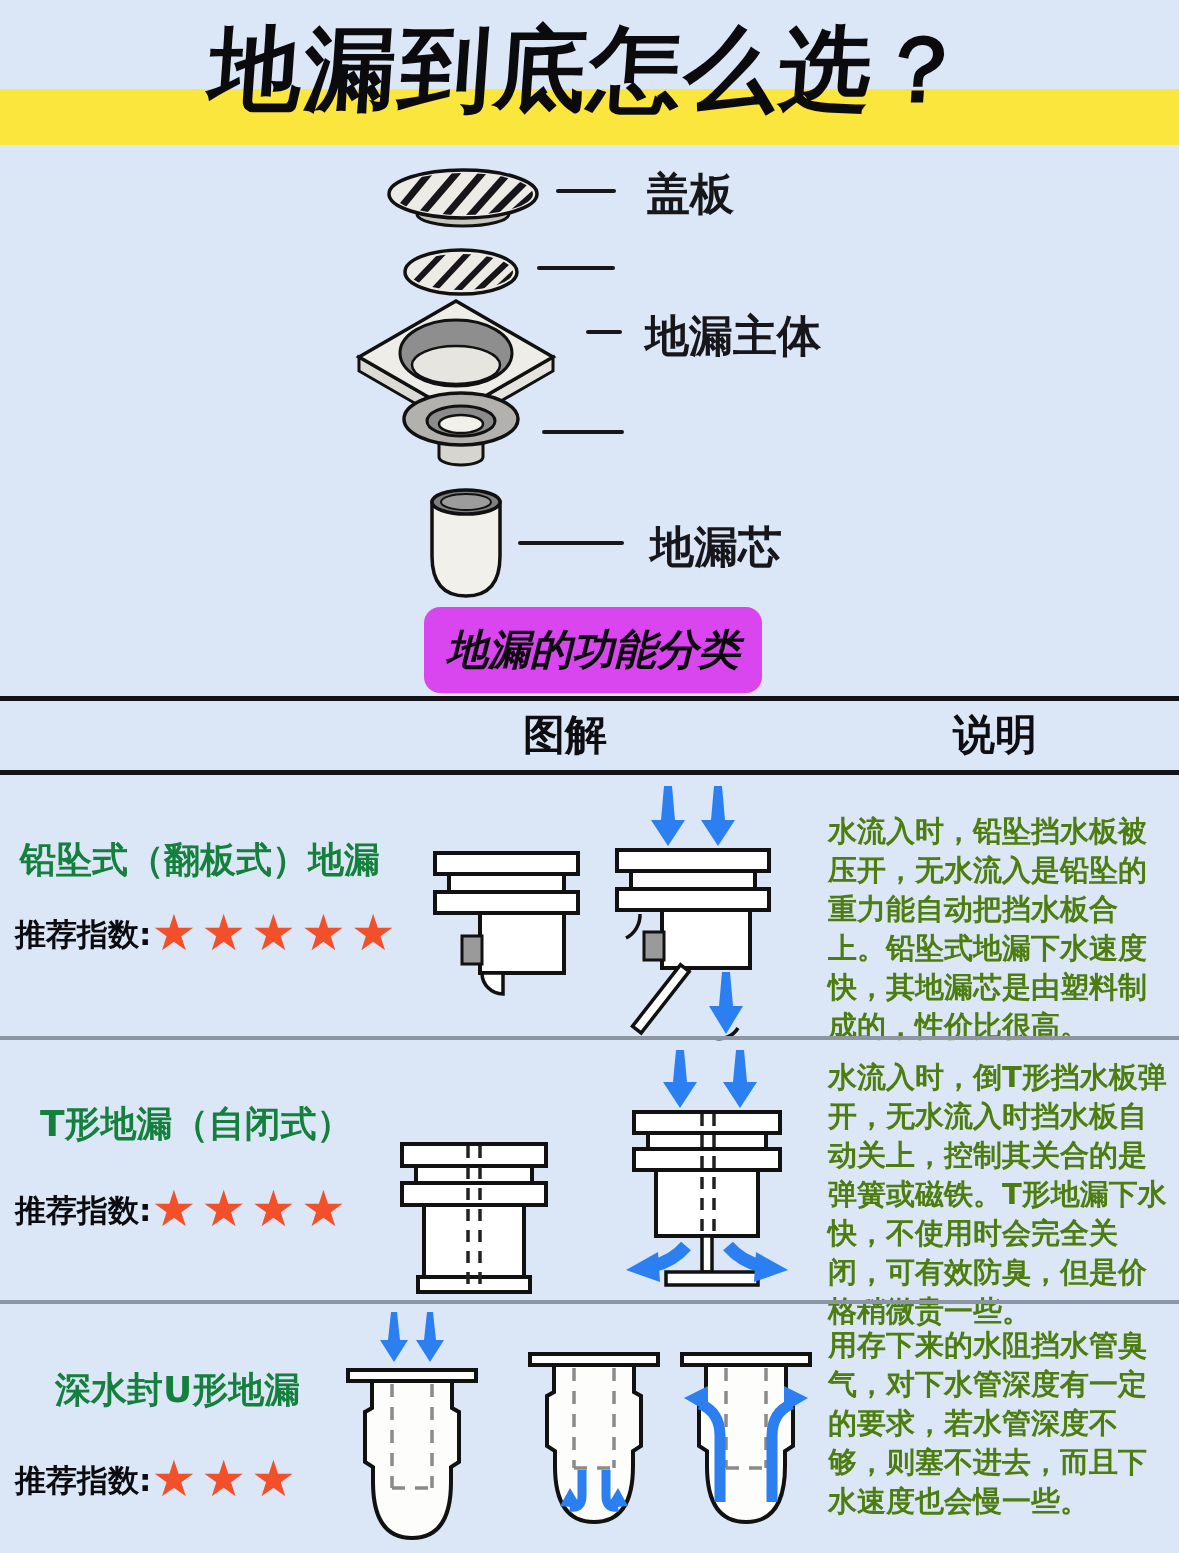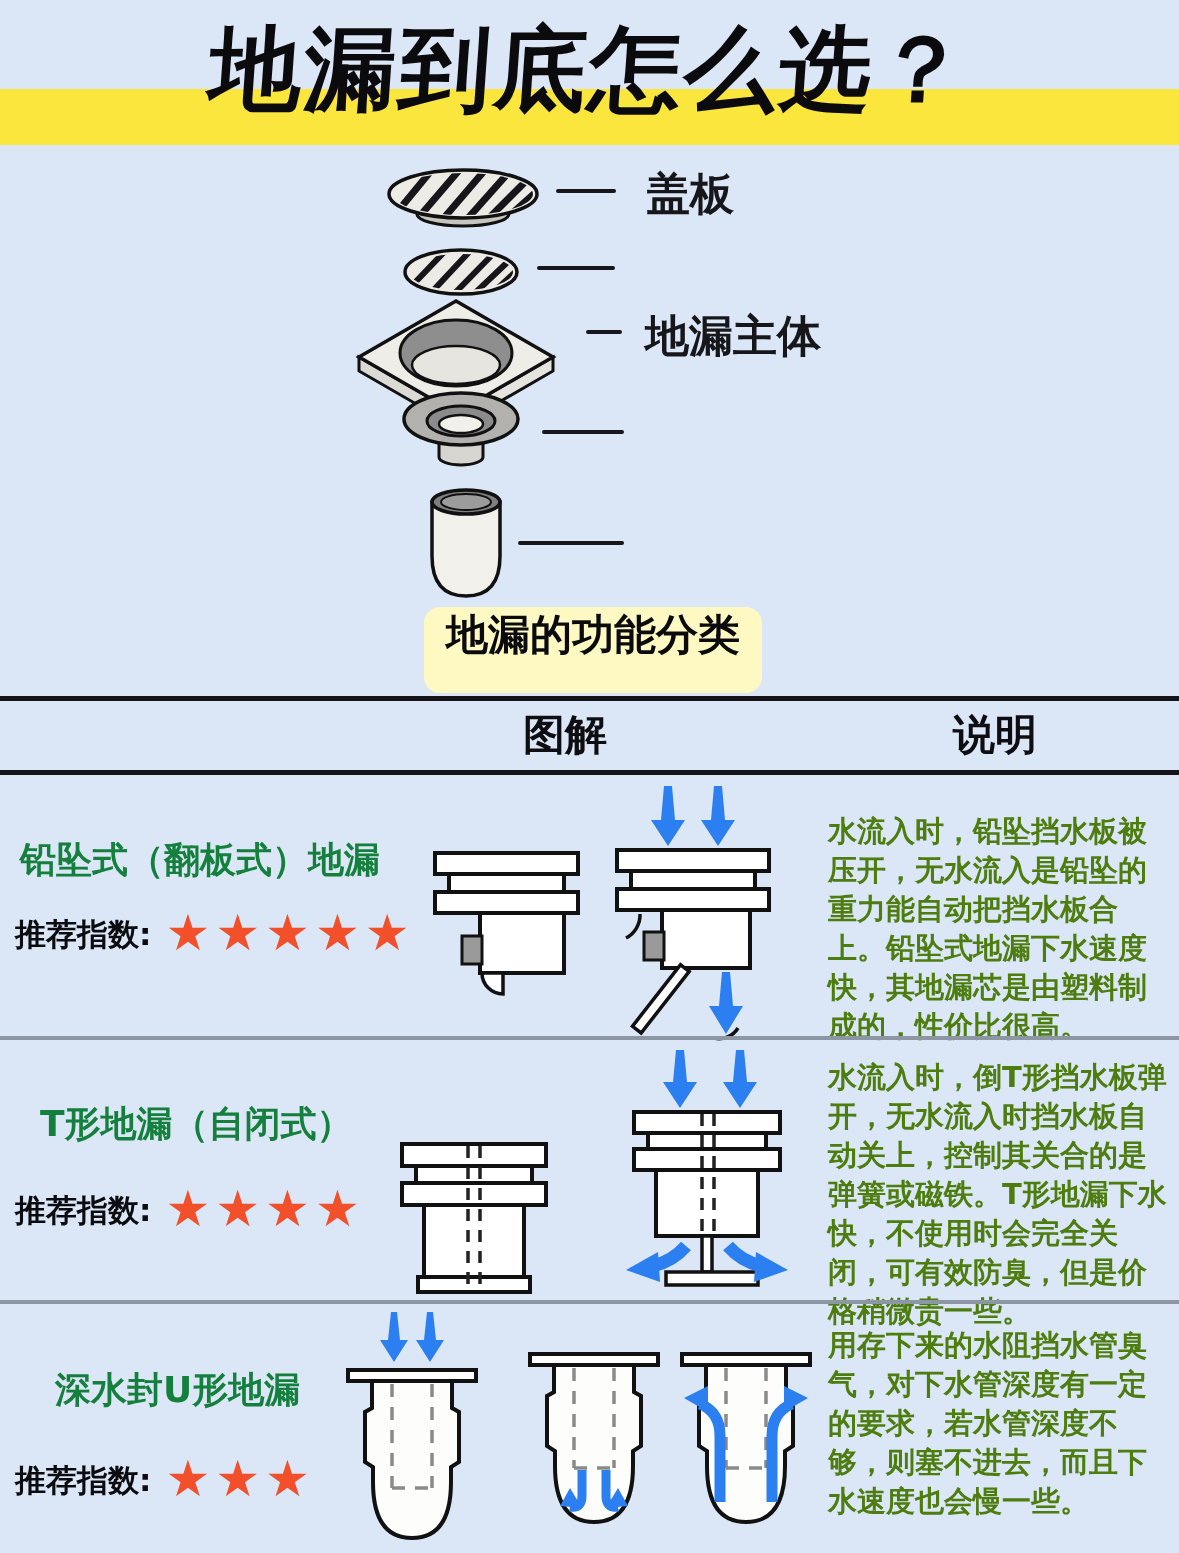--- a/index.html
+++ b/index.html
@@ -3,27 +3,27 @@
 <meta charset="utf-8">
 <style>
   html,body{margin:0;padding:0;}
   body{width:1179px;height:1553px;font-family:"DejaVu Sans","Liberation Sans",sans-serif;}
   #page{position:relative;width:1179px;height:1553px;background:#dbe7f6;overflow:hidden;color:#0e0e12;}
   .yellow-band{position:absolute;left:0;top:89px;width:100%;height:56px;background:#fbe63d;}
   .title{position:absolute;top:8px;left:0;width:100%;text-align:center;font-size:92px;font-weight:900;
          letter-spacing:3px;color:#0b0b0e;transform:skewX(-4deg);}
   .leader{position:absolute;height:4px;background:#17171b;border-radius:2px;}
   .xlabel{position:absolute;font-size:44px;font-weight:700;color:#17171b;white-space:nowrap;}
-  .badge{position:absolute;left:424px;top:607px;width:338px;height:86px;background:#fef9c3;border-radius:16px;
-         display:flex;justify-content:center;font-size:42px;font-weight:800;color:#0b0b0e;}
+  .badge{position:absolute;left:424px;top:607px;width:338px;height:86px;background:#d946ef;border-radius:16px;
+         display:flex;align-items:center;justify-content:center;font-size:42px;font-weight:800;color:#0b0b0e;font-style:italic;}
   .tline{position:absolute;left:0;width:100%;height:5px;background:#141418;}
   .thead{position:absolute;top:707px;font-size:42px;font-weight:700;transform:translateX(-50%);white-space:nowrap;}
   .sep{position:absolute;left:0;width:100%;height:4px;background:#8d97a4;}
   .rtitle{position:absolute;font-size:36px;font-weight:800;white-space:nowrap;color:#15803d;}
-  .rating{position:absolute;display:flex;align-items:center;gap:14px;}
+  .rating{position:absolute;display:flex;align-items:center;}
   .rating .lbl{font-size:31px;font-weight:800;color:#0c0c10;white-space:nowrap;}
   .rating .stars{font-size:50px;color:#f2502a;letter-spacing:5px;line-height:1;margin-top:-4px;white-space:nowrap;}
   .desc{position:absolute;width:345px;font-size:29px;font-weight:700;line-height:39px;color:#4d7c0f;}
   svg{position:absolute;}
 </style>
 </head>
 <body>
 
 <div id="page">
 
@@ -85,20 +85,21 @@
     <ellipse cx="60" cy="33" rx="22" ry="9" fill="#f2f0ea" stroke="#111" stroke-width="2.5"></ellipse>
   </svg>
   <div class="leader" style="left:542px;top:430px;width:82px"></div>
 
   <svg style="left:428px;top:486px" width="76" height="114" viewBox="0 0 76 114">
     <path d="M4,16 L4,70 Q4,110 38,110 Q72,110 72,70 L72,16 Z" fill="#f2f0ea" stroke="#111" stroke-width="3.5"></path>
     <ellipse cx="38" cy="16" rx="34" ry="12" fill="#7f7f7f" stroke="#111" stroke-width="3.5"></ellipse>
     <ellipse cx="38" cy="16" rx="25" ry="8" fill="#9c9c9c" stroke="#111" stroke-width="2"></ellipse>
   </svg>
   <div class="leader" style="left:518px;top:541px;width:106px"></div>
+  <div class="xlabel" style="left:650px;top:518px">地漏芯</div>
 
   <div class="badge">
     <span>地漏的功能分类</span>
   </div>
 
   <div class="tline" style="top:696px"></div>
   <div class="thead" style="left:565px">图解</div>
   <div class="thead" style="left:995px">说明</div>
   <div class="tline" style="top:770px"></div>
 

